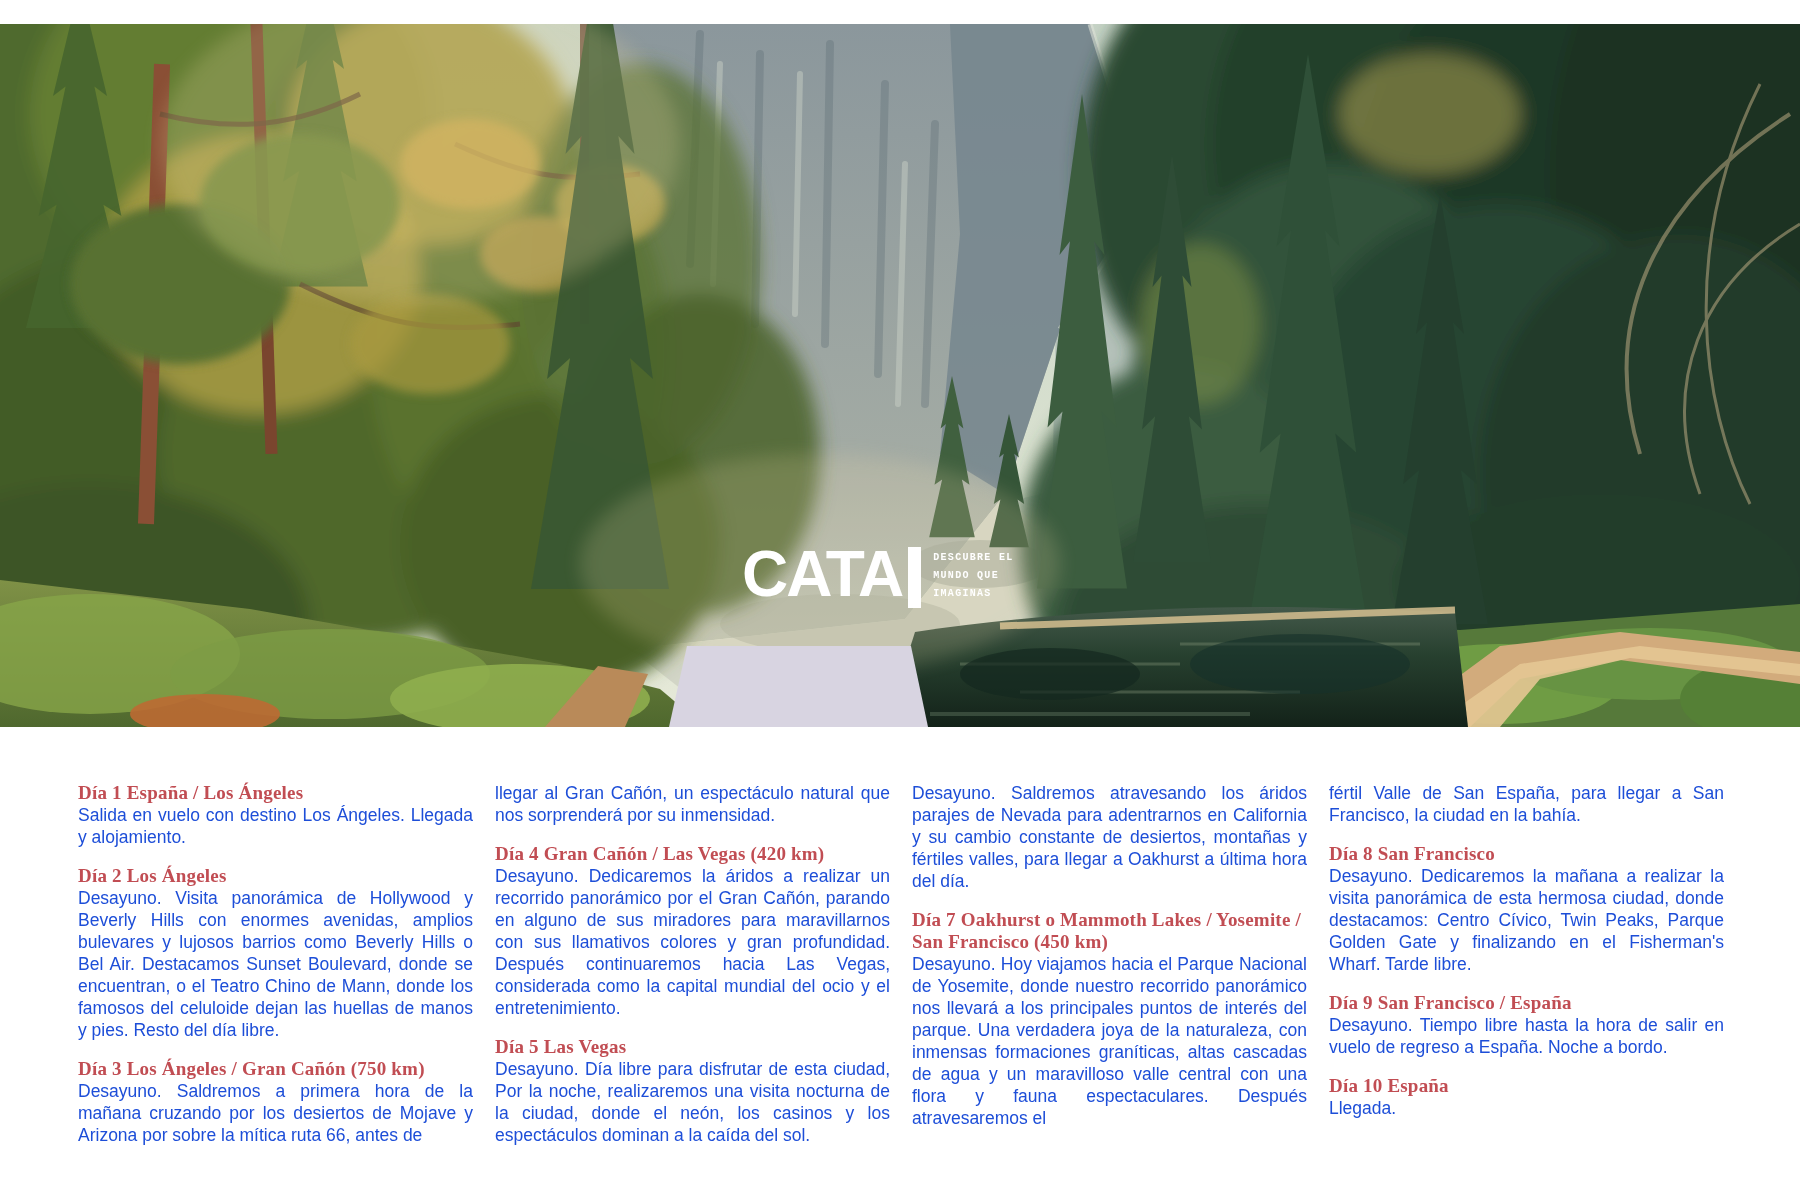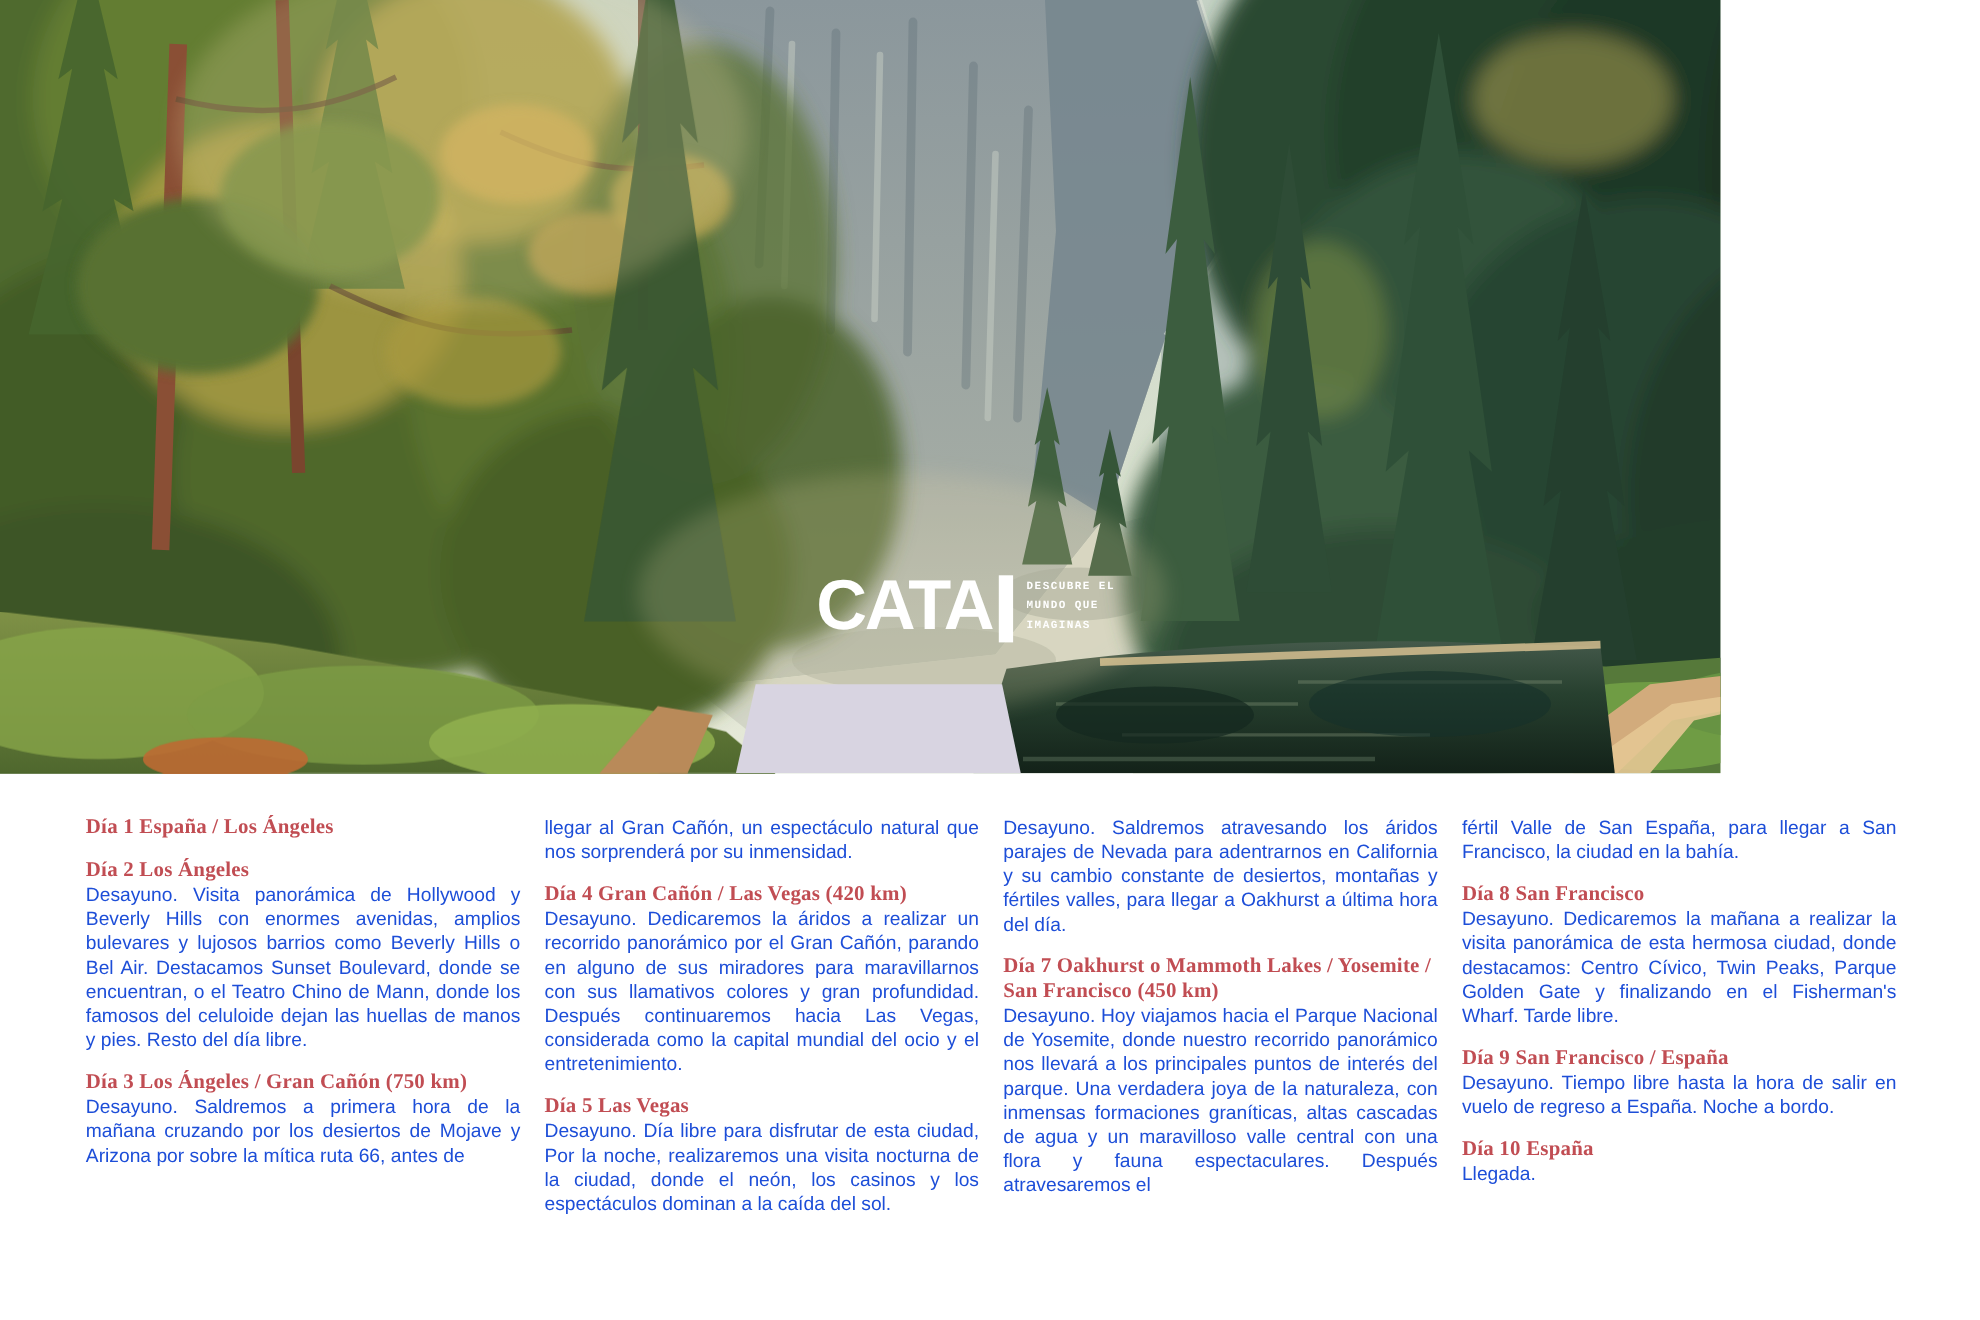--- a/index.html
+++ b/index.html
@@ -3,39 +3,39 @@
 <meta charset="utf-8">
 <style>
   html,body{margin:0;padding:0;}
   body{
     width:1800px;height:1200px;overflow:hidden;background:#ffffff;
     font-family:"Liberation Sans",sans-serif;
   }
   .page{position:relative;width:1800px;height:1200px;background:#ffffff;}
 
   
-  .hero{position:relative;width:1564px;height:703px;overflow:hidden;background:#cfd9cb;}
+  .hero{position:relative;width:1800px;height:703px;overflow:hidden;background:#cfd9cb;margin-top:24px;}
   .hero svg{display:block;width:1800px;height:703px;}
 
   
   .logo{position:absolute;left:742px;top:521px;display:flex;align-items:flex-start;color:#ffffff;}
   .logo-text{
     font-family:"Liberation Sans",sans-serif;font-weight:700;
     font-size:64px;line-height:58px;letter-spacing:-2px;
   }
   .logo-bar{width:13px;height:61px;background:#ffffff;margin-left:6px;margin-top:2px;}
   .logo-tagline{
     margin-left:12px;margin-top:4px;
     font-size:10px;font-weight:700;letter-spacing:1.3px;line-height:18px;font-family:Liberation Mono, monospace;
   }
 
   
   .content{
     display:grid;grid-template-columns:repeat(4,1fr);column-gap:22px;
-    padding:38px 76px 0 78px;
+    padding:55px 76px 0 78px;
   }
   .block + .block{margin-top:17px;}
   .day-heading{
     font-family:"Liberation Serif",serif;font-weight:700;
     font-size:19px;line-height:22px;letter-spacing:0.2px;
     color:#c14d53;margin:0;
   }
   .day-body{
     font-size:17.5px;line-height:22px;color:#1d4ed8;
     margin:0;text-align:justify;
@@ -217,20 +217,21 @@
         <div>IMAGINAS</div>
       </div>
     </div>
   </div>
 
   <div class="content">
 
     <div class="col">
       <div class="block">
         <h3 class="day-heading">Día 1 España / Los Ángeles</h3>
+        <p class="day-body">Salida en vuelo con destino Los Ángeles. Llegada y alojamiento.</p>
       </div>
       <div class="block">
         <h3 class="day-heading">Día 2 Los Ángeles</h3>
         <p class="day-body">Desayuno. Visita panorámica de Hollywood y Beverly Hills con enormes avenidas, amplios bulevares y lujosos barrios como Beverly Hills o Bel Air. Destacamos Sunset Boulevard, donde se encuentran, o el Teatro Chino de Mann, donde los famosos del celuloide dejan las huellas de manos y pies. Resto del día libre.</p>
       </div>
       <div class="block">
         <h3 class="day-heading">Día 3 Los Ángeles / Gran Cañón (750 km)</h3>
         <p class="day-body">Desayuno. Saldremos a primera hora de la mañana cruzando por los desiertos de Mojave y Arizona por sobre la mítica ruta 66, antes de</p>
       </div>
     </div>

